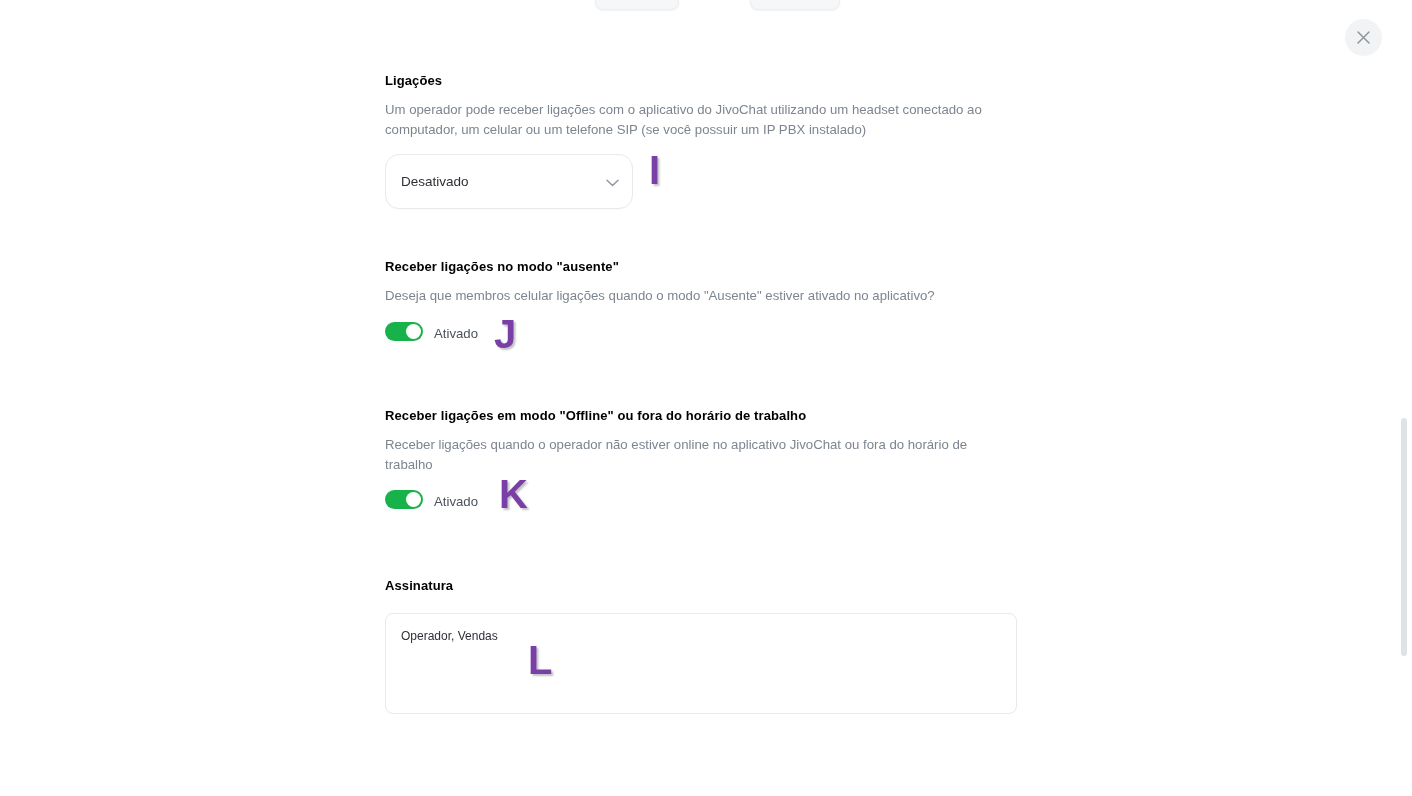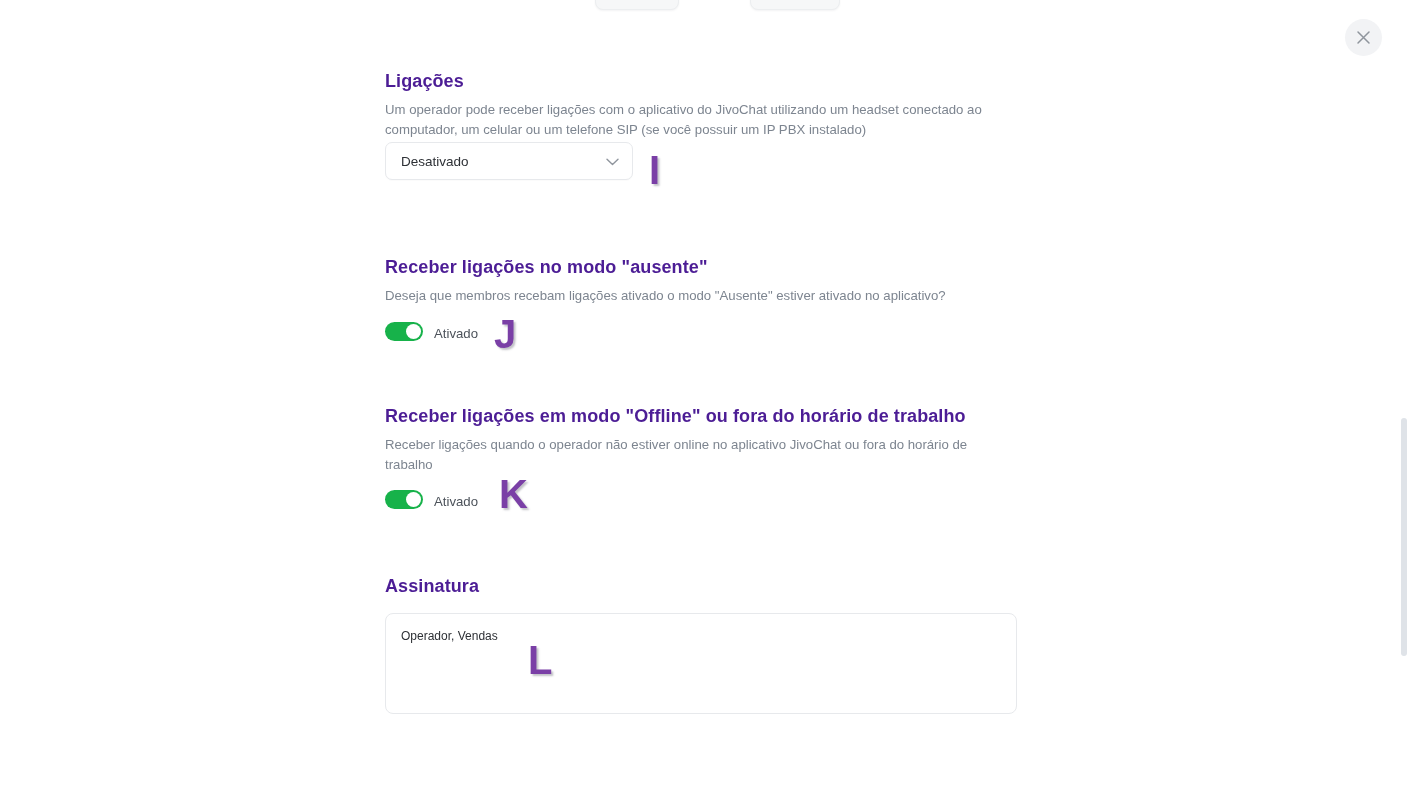--- a/index.html
+++ b/index.html
@@ -71,42 +71,42 @@
   .content {
     position: absolute;
     left: 385px;
     top: 0;
     width: 640px;
   }
 
   .section { position: relative; }
 
   .section-title {
-    font-size: 18px;
+    font-size: 13px;
     font-weight: bold;
-    color: #4c1d95;
+    color: #000000;
     letter-spacing: 0.1px;
     line-height: 20px;
   }
 
   .section-desc {
     font-size: 13.2px;
     color: #7d8590;
     line-height: 19.5px;
     margin-top: 9px;
     max-width: 610px;
   }
 
   
   .select-box {
-    margin-top: 3px;
+    margin-top: 15px;
     width: 248px;
-    height: 38px;
+    height: 55px;
     border: 1px solid #e7e9ec;
-    border-radius: 7px;
+    border-radius: 14px;
     background: #ffffff;
     display: flex;
     align-items: center;
     justify-content: space-between;
     padding: 0 13px 0 15px;
     cursor: pointer;
     box-shadow: 0 1px 1px rgba(16, 24, 40, 0.02);
   }
   .select-value {
     font-size: 13.5px;
@@ -205,21 +205,21 @@
       <span class="chevron">
         <svg width="13" height="8" viewBox="0 0 13 8" fill="none">
           <path d="M1 1.2 L6.5 6.4 L12 1.2" stroke="#8f959d" stroke-width="1.4" stroke-linecap="round" stroke-linejoin="round"></path>
         </svg>
       </span>
     </div>
   </div>
 
   <div class="section" style="position:absolute; top:257px; left:0; width:640px;">
     <div class="section-title">Receber ligações no modo "ausente"</div>
-    <div class="section-desc">Deseja que membros recebam ligações ativado o modo "Ausente" estiver ativado no aplicativo?</div>
+    <div class="section-desc">Deseja que membros celular ligações quando o modo "Ausente" estiver ativado no aplicativo?</div>
     <div class="toggle-row">
       <div class="toggle">
         <div class="knob"></div>
       </div>
       <span class="toggle-label">Ativado</span>
     </div>
   </div>
 
   <div class="section" style="position:absolute; top:406px; left:0; width:640px;">
     <div class="section-title">Receber ligações em modo "Offline" ou fora do horário de trabalho</div>

